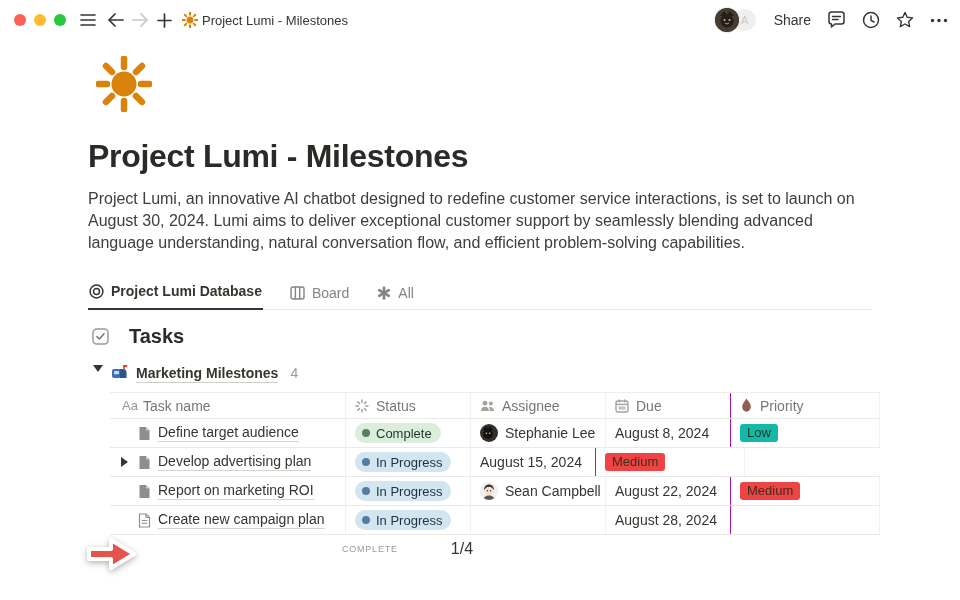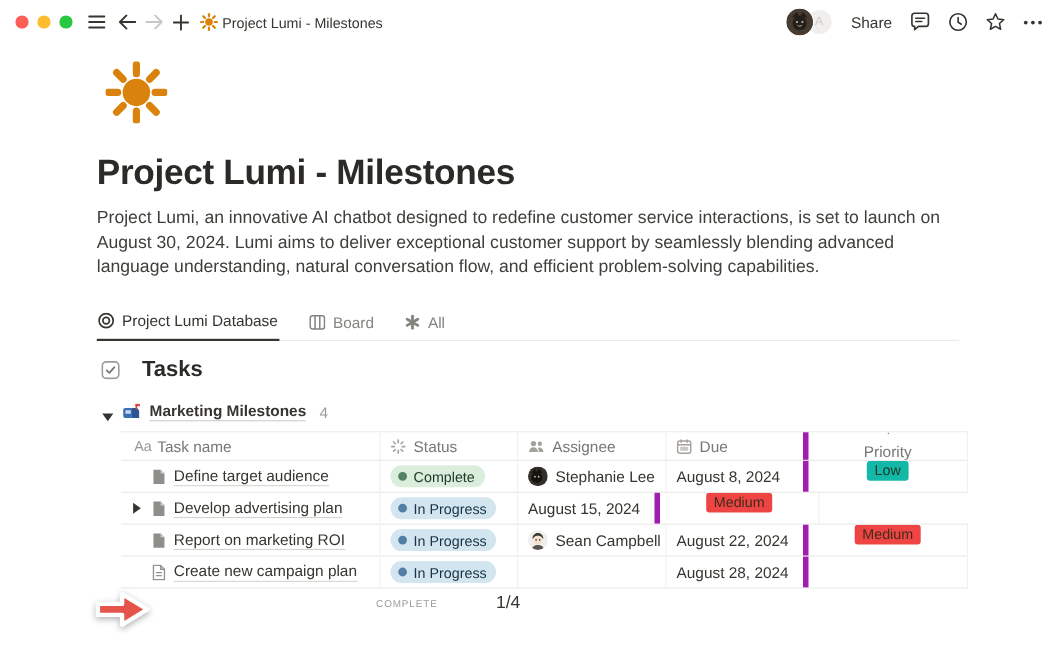--- a/index.html
+++ b/index.html
@@ -25,42 +25,42 @@
   .share { font-size:14px; color:#37352F; cursor:pointer; }
 
   
   .content { position:absolute; top:40px; left:88px; width:784px; }
   .page-icon { margin:16px 0 0 8px; width:56px; height:56px; cursor:pointer; }
   h1.page-title { margin-top:26px; font-size:32px; font-weight:700; letter-spacing:-.3px; color:#2B2A27; }
   p.page-desc { margin-top:13px; font-size:16px; line-height:22px; color:#3F3E3A; }
 
   .tabs { margin-top:22px; display:flex; align-items:flex-end; gap:26px; border-bottom:1px solid #E9E9E7; }
   .tab { display:flex; align-items:center; gap:7px; padding:7px 1px 9px; font-size:14px; color:#85847F; cursor:pointer; position:relative; margin-bottom:-1px; }
-  .tab.active { color:#37352F; font-weight:400; border-bottom:2px solid #37352F; }
+  .tab.active { color:#37352F; font-weight:700; border-bottom:2px solid #37352F; }
   .tab svg { flex:none; }
 
   .section-head { margin:15px 0 0 4px; display:flex; align-items:center; gap:20px; }
   .section-title { font-size:20px; font-weight:700; color:#2B2A27; }
 
-  .group-row { margin:17px 0 0 5px; display:flex; align-items:flex-end; gap:8px; cursor:pointer; }
+  .group-row { margin:17px 0 0 5px; display:flex; align-items:flex-start; gap:8px; cursor:pointer; }
   .caret-down { width:0; height:0; border-left:5px solid transparent; border-right:5px solid transparent; border-top:7px solid #37352F; }
   .group-name { font-size:14px; font-weight:700; color:#37352F; border-bottom:1px solid #CFCDC7; padding-bottom:1px; }
   .group-count { font-size:14px; color:#9B9A97; margin-left:4px; }
 
   
   .db-table { margin:9px 0 0 22px; width:770px; font-size:14px; }
   .tr { display:flex; align-items:flex-start; border-bottom:1px solid #E9E9E7; }
   .thead { height:27px; border-top:1px solid #EDEDEB; color:#787774; }
   .trow { height:29px; }
   .cell { height:100%; display:flex; align-items:center; padding:0 9px; overflow:hidden; white-space:nowrap; }
   .c-task { width:235px; padding-left:0; }
   .c-status { width:125px; border-left:1px solid #F1F0EE; }
   .c-assignee { width:135px; border-left:1px solid #F1F0EE; }
   .c-due { width:125px; border-left:1px solid #F1F0EE; }
-  .c-priority { width:150px; border-left:5px solid #a21caf; border-right:1px solid #F1F0EE;flex-direction:column; }
+  .c-priority { width:150px; border-left:1px solid #a21caf; border-right:1px solid #F1F0EE; }
   .thead .cell { gap:7px; font-weight:400; }
   .aa { font-size:13px; color:#989692; padding-left:12px; margin-right:-2px;}
   .gutter { width:28px; flex:none; display:flex; align-items:center; justify-content:center; }
   .caret-right { width:0; height:0; border-top:5px solid transparent; border-bottom:5px solid transparent; border-left:7px solid #37352F; cursor:pointer; }
   .task-ic { flex:none; margin-right:7px; display:flex; }
   .task-name { font-weight:500; color:#37352F; border-bottom:1px solid #D6D4CE; padding-bottom:1px; cursor:pointer; }
   .pill { display:inline-flex; align-items:center; gap:6px; height:20px; padding:0 9px 0 7px; border-radius:11px; font-size:13px; cursor:pointer; }
   .pill .dot { width:8px; height:8px; border-radius:50%; }
   .pill.green { background:#DBEDDB; color:#1C3829; } .pill.green .dot{ background:#548164; }
   .pill.blue { background:#D3E5EF; color:#183347; } .pill.blue .dot{ background:#527DA5; }

